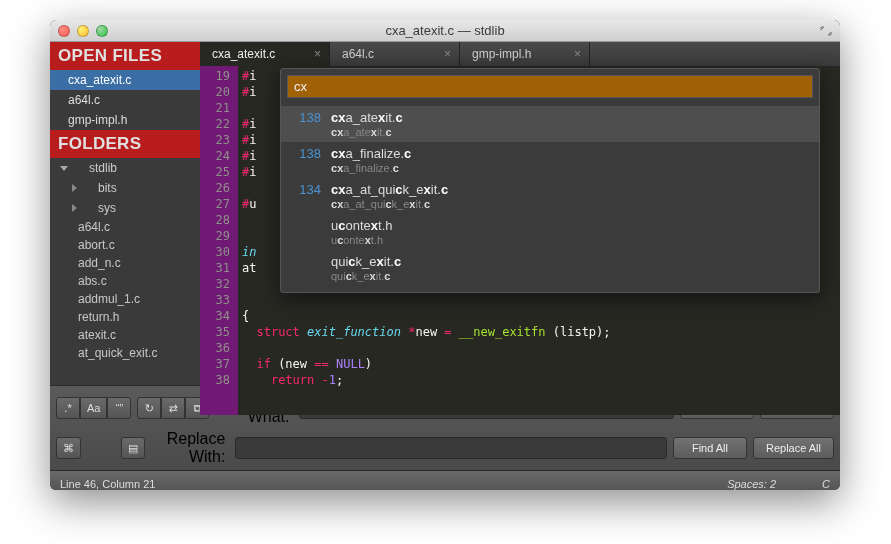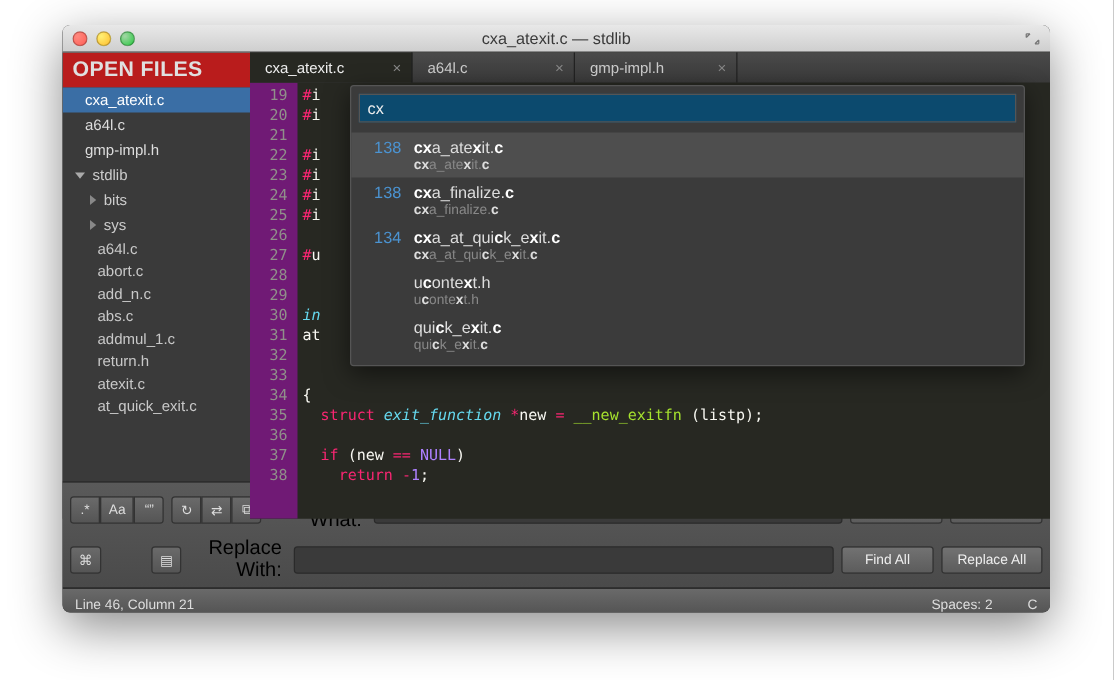--- a/index.html
+++ b/index.html
@@ -11,61 +11,61 @@
 .dot.red { background: radial-gradient(circle at 30% 30%, #ff8a80, #ff5f57); }
 .dot.yellow { background: radial-gradient(circle at 30% 30%, #fff176, #ffbd2e); }
 .dot.green { background: radial-gradient(circle at 30% 30%, #a5d6a7, #28c940); }
 .title { position: absolute; left: 0; right: 0; text-align: center; font-size: 13px; color: #3a3a3a; }
 .fs-icon { margin-left: auto; color: #777; font-size: 11px; display: flex; gap: 1px; }
 .content { flex: 1; display: flex; min-height: 0; }
 .sidebar { width: 150px; background: #3a3a3a; color: #ccc; font-size: 12px; overflow: hidden; }
 .sec-head { background: #b91c1c; color: #e0e0e0; font-weight: bold; padding: 4px 8px; font-size: 17px; letter-spacing: 0.3px; }
 .side-item { padding: 3px 8px 3px 18px; color: #ddd; white-space: nowrap; }
 .side-item.active { background: #3a6ea5; color: #fff; }
-.folder-row { padding: 3px 8px 3px 10px; color: #ccc; display: flex; align-items: center; gap: 6px; }
+.folder-row { padding: 3px 8px 3px 10px; color: #ccc; display: flex; align-items: center; gap: 21px; }
 .folder-row.sub { padding-left: 22px; }
 .tri { display: inline-block; width: 0; height: 0; }
 .tri.down { border-left: 4px solid transparent; border-right: 4px solid transparent; border-top: 5px solid #aaa; }
 .tri.right { border-top: 4px solid transparent; border-bottom: 4px solid transparent; border-left: 5px solid #888; }
 .file-item { padding: 2px 8px 2px 28px; color: #c8c8c8; }
 .editor-area { flex: 1; display: flex; flex-direction: column; background: #272822; min-width: 0; position: relative; }
 .tabbar { height: 24px; background: linear-gradient(#4a4a4a,#3a3a3a); display: flex; align-items: stretch; font-size: 12px; }
 .tab { display: flex; align-items: center; padding: 0 26px 0 12px; color: #ccc; border-right: 1px solid #222; position: relative; min-width: 130px; }
 .tab.active { background: #272822; color: #eee; }
 .tab-close { position: absolute; right: 8px; color: #888; font-size: 12px; }
 .editor { flex: 1; display: flex; font-family: Menlo, Consolas, monospace; font-size: 12px; overflow: hidden; }
 .gutter { width: 38px; background: #701a75; color: #90908a; text-align: right; padding: 2px 8px 2px 0; line-height: 16px; }
 .code { flex: 1; color: #f8f8f2; padding: 2px 0 2px 4px; line-height: 16px; white-space: pre; }
 .kw { color: #f92672; }
 .type { color: #66d9ef; font-style: italic; }
 .num { color: #ae81ff; }
 .pp { color: #f92672; }
 .fn { color: #a6e22e; }
 .op { color: #f92672; }
 .palette { position: absolute; top: 26px; left: 80px; right: 20px; background: #3b3b3b; border: 1px solid #555; border-radius: 3px; box-shadow: 0 6px 20px rgba(0,0,0,0.5); z-index: 10; }
-.palette-input { margin: 6px; padding: 3px 6px; background: #0c4a6e; border: 1px solid #555; color: #eee; font-family: inherit; font-size: 13px; width: calc(100% - 12px); outline: none; }
+.palette-input { margin: 6px; padding: 3px 6px; background: #a16207; border: 1px solid #555; color: #eee; font-family: inherit; font-size: 13px; width: calc(100% - 12px); outline: none; }
 .palette-list { padding: 2px 0 6px 0; }
 .p-item { padding: 4px 10px; display: flex; align-items: flex-start; gap: 10px; }
 .p-item.sel { background: #4e4e4e; }
 .p-score { color: #4b93d1; font-size: 13px; width: 30px; text-align: right; }
 .p-name { color: #ddd; font-size: 13px; }
 .p-name .hl { color: #fff; font-weight: bold; }
 .p-path .hl { color: #ddd; font-weight: bold; }
 .p-path { color: #888; font-size: 11px; margin-top: 1px; }
 .p-main { flex: 1; }
 .btn-group { display: flex; gap: 0; }
 .mini-btn { background: linear-gradient(#6a6a6a,#555); border: 1px solid #333; color: #ddd; padding: 3px 6px; font-size: 11px; height: 22px; display: flex; align-items: center; justify-content: center; min-width: 24px; }
 .mini-btn:first-child { border-radius: 3px 0 0 3px; }
 .mini-btn:last-child { border-radius: 0 3px 3px 0; }
 .mini-btn.solo { border-radius: 3px; }
 .find-label { text-align: right; padding-right: 4px; }
 .find-input { background: #3a3a3a; border: 1px solid #2a2a2a; border-radius: 3px; height: 22px; }
 .big-btn { background: linear-gradient(#727272,#5c5c5c); border: 1px solid #333; color: #eee; padding: 3px 12px; font-size: 11px; border-radius: 3px; height: 22px; min-width: 74px; }
 .statusbar { height: 20px; background: linear-gradient(#6a6a6a,#555); color: #ddd; font-size: 11px; display: flex; align-items: flex-end; padding: 0 10px; border-top: 1px solid #2a2a2a; }
-.status-right { margin-left: auto; display: flex; gap: 28px; }
+.status-right { margin-left: auto; display: flex; gap: 46px; font-style: italic; }
 </style>
 </head>
 <body>
 
 <div class="window">
   <div class="titlebar">
     <div class="traffic">
       <div class="dot red"></div>
       <div class="dot yellow"></div>
       <div class="dot green"></div>
@@ -77,20 +77,21 @@
         </svg>
     </div>
   </div>
 
   <div class="content">
     <div class="sidebar">
       <div class="sec-head">OPEN FILES</div>
       <div class="side-item active">cxa_atexit.c</div>
       <div class="side-item">a64l.c</div>
       <div class="side-item">gmp-impl.h</div>
+      <div class="sec-head">FOLDERS</div>
       <div class="folder-row">
           <span class="tri down"></span>
           <span>stdlib</span>
         </div>
       <div class="folder-row sub">
           <span class="tri right"></span>
           <span>bits</span>
         </div>
       <div class="folder-row sub">
           <span class="tri right"></span>

